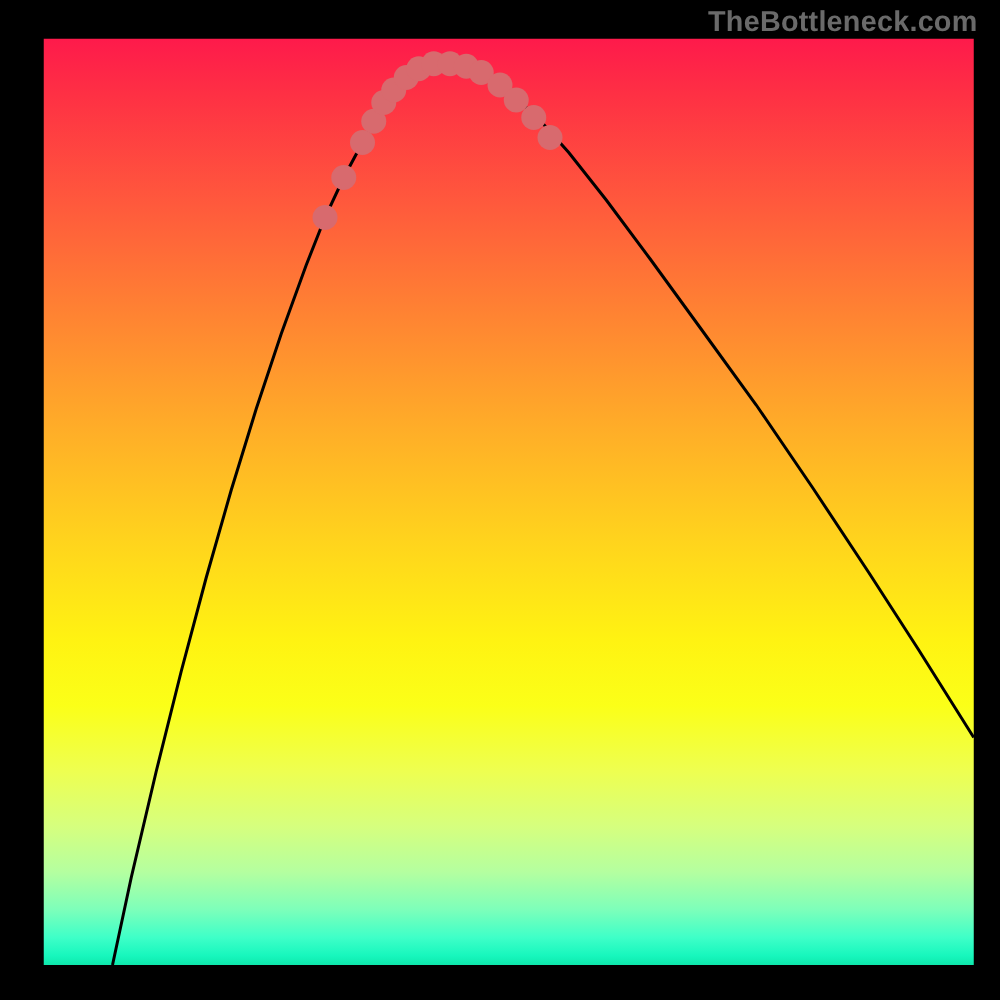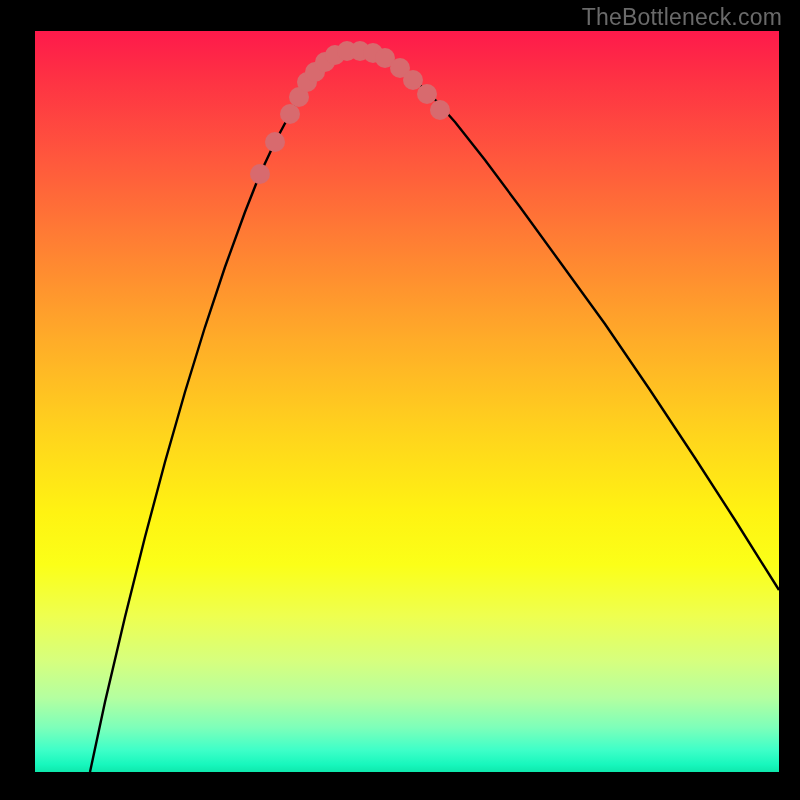--- a/index.html
+++ b/index.html
@@ -44,21 +44,21 @@
       #17f7bd 99%,
       #0ee8ac 100%
     );
   }
   .watermark {
     position: absolute;
     top: 4px;
     right: 18px;
     color: #6a6a6a;
     font-size: 23px;
-    font-weight: 400;
+    font-weight: 700;
     letter-spacing: 0.2px;
   }
   svg.curve {
     position: absolute;
     left: 0;
     top: 0;
     width: 744px;
     height: 741px;
     overflow: visible;
   }

